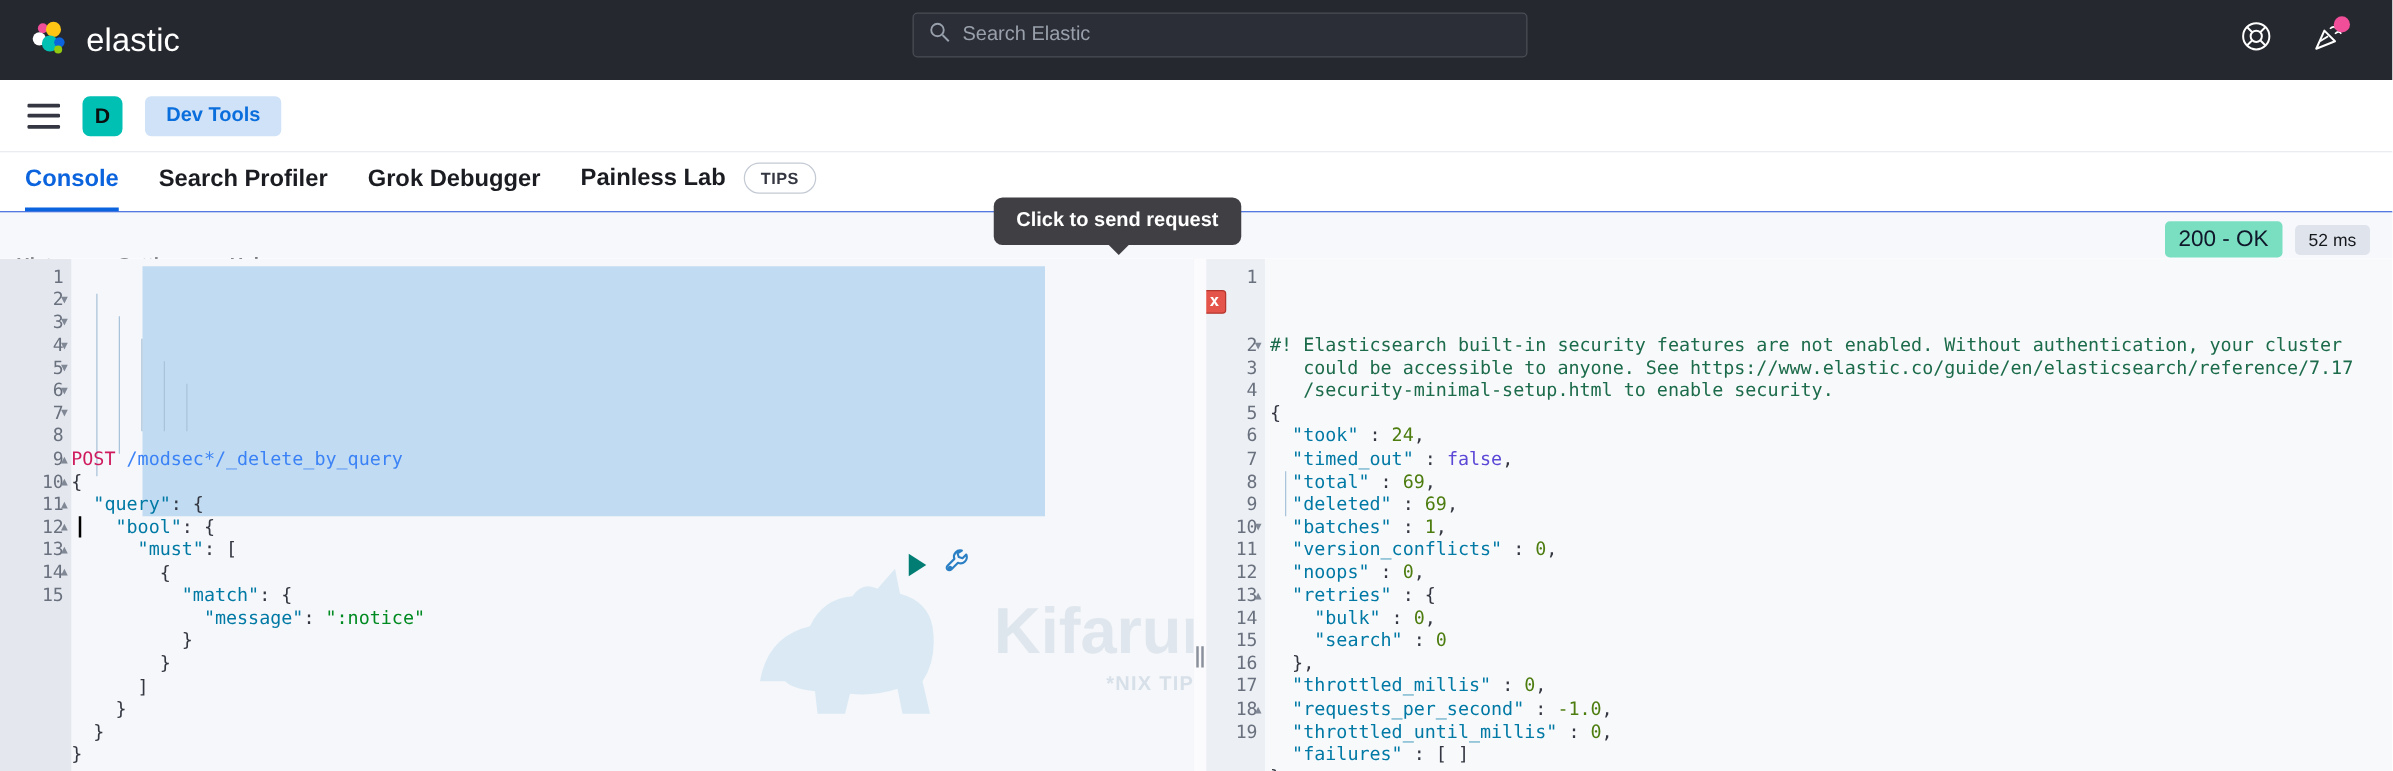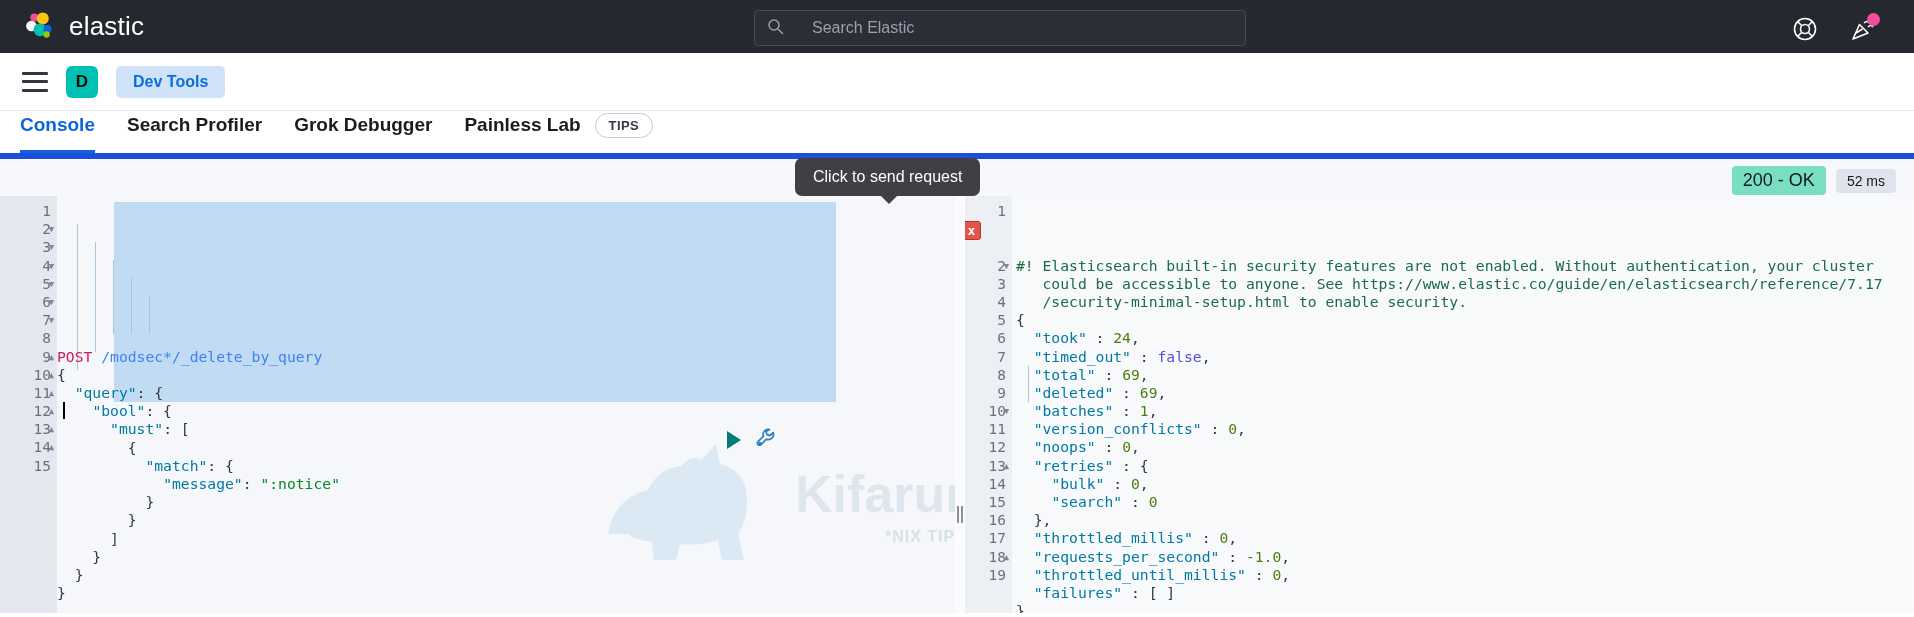--- a/index.html
+++ b/index.html
@@ -5,39 +5,38 @@
   * { box-sizing: border-box; margin: 0; padding: 0; }
   html, body {
     width: 1914px; height: 617px;
     background: #ffffff;
     font-family: "Liberation Sans", sans-serif;
     overflow: hidden;
   }
 
   
   .top-header {
-    height: 53px;
+    height: 64px;
     background: #25282f;
     display: flex; align-items: center;
     position: relative;
   }
   .brand { display: flex; align-items: center; gap: 13px; padding-left: 22px; }
   .brand-logo { width: 34px; height: 34px; display:block; }
   .brand-name {
     color: #ffffff; font-size: 26px; font-weight: 400; letter-spacing: .2px;
   }
   .global-search {
     position: absolute; left: 730px; top: 10px;
     width: 492px; height: 36px;
     background: #2b2e36;
     border: 1px solid #4a4d55;
     border-radius: 4px;
-    display: flex; align-items: center; gap: 28px;
+    display: flex; align-items: center; gap: 10px;
     padding: 0 12px;
-    margin-left: 24px;
   }
   .global-search input {
     background: transparent; border: 0; outline: none;
     color: #cfd3da; font-size: 16px; width: 100%;
     font-family: "Liberation Sans", sans-serif;
   }
   .global-search input::placeholder { color: #99a0ab; }
   .header-actions {
     position: absolute; right: 38px; top: 0; height: 57px;
     display: flex; align-items: center; gap: 32px;
@@ -67,22 +66,22 @@
   }
   .crumb-pill {
     background: #cfe2f7; color: #0a6edc;
     font-size: 16px; font-weight: 700;
     padding: 7px 17px; border-radius: 5px; cursor: pointer;
   }
 
   
   .tabs-bar {
     height: 48px; background: #ffffff;
-    border-bottom: 6px solid #1d4ed8;
-    display: flex; 
+    border-bottom: 1px solid #1d4ed8;
+    display: flex; align-items: flex-end;
     padding: 0 20px; gap: 32px;
   }
   .tab {
     font-size: 19px; font-weight: 700; color: #1a1c21;
     padding: 0 0 11px 0; cursor: pointer;
     border-bottom: 3px solid transparent;
     display: flex; align-items: center; gap: 14px;
   }
   .tab.active { color: #0b64dd; border-bottom-color: #0b64dd; }
   .beta-pill {
@@ -116,20 +115,21 @@
   }
 
   
   .tooltip {
     position: absolute;
     left: 795px; top: 158px;
     background: #3f3f44; color: #fff;
     font-size: 16px; padding: 10px 18px;
     border-radius: 7px; z-index: 40;
     white-space: nowrap;
+    font-weight: bold;
   }
   .tooltip:after {
     content:""; position:absolute; left: 50%; bottom: -8px;
     margin-left: -8px; border-left: 9px solid transparent;
     border-right: 9px solid transparent; border-top: 9px solid #3f3f44;
   }
 
   
   .editor-wrap {
     display: flex; height: calc(617px - 57px - 58px - 48px - 37px);

